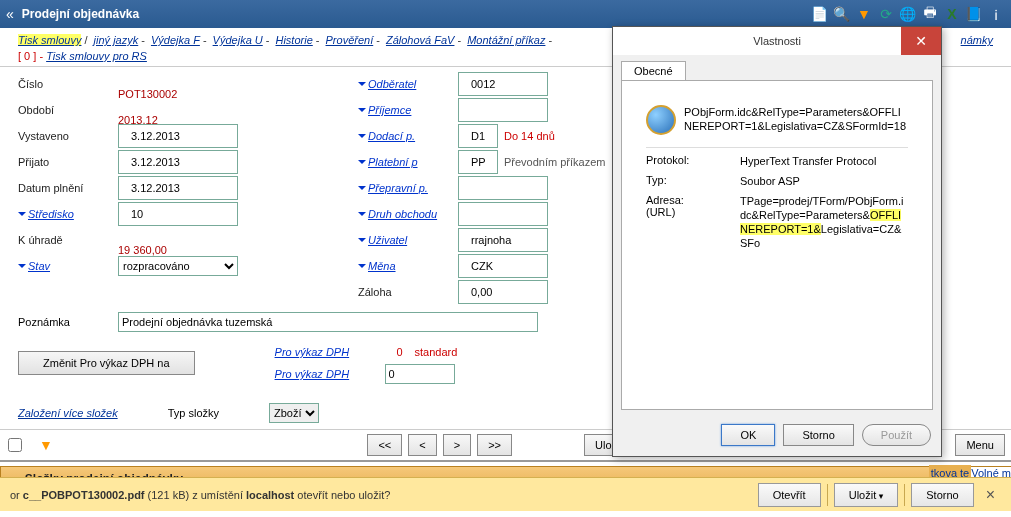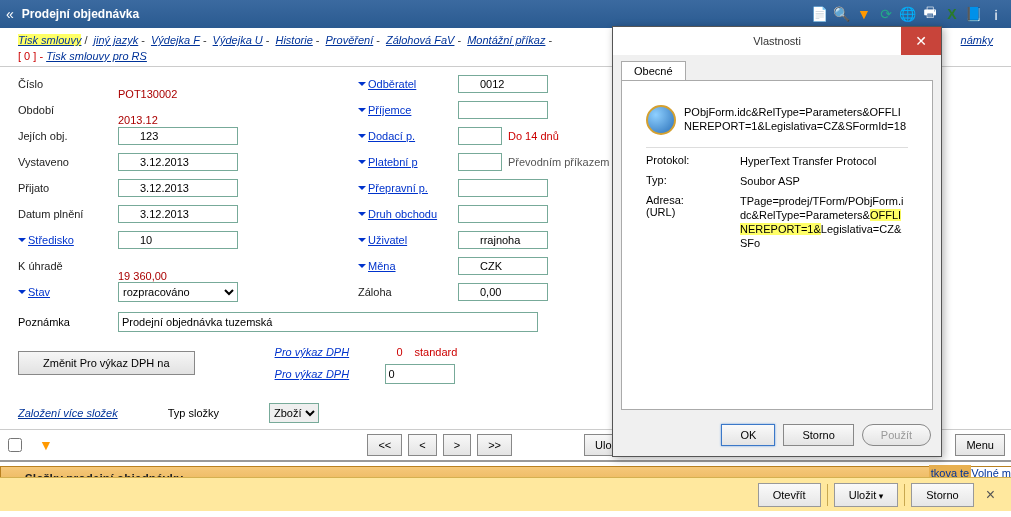--- a/index.html
+++ b/index.html
@@ -17,24 +17,24 @@
   .linkbar .sep { color: #333; margin: 0 3px; }
   .linkbar .line2 { text-align: left; }
   .linkbar .line2 .red { color: #c00; }
   
   .form-area { padding: 4px 18px; display: flex; }
   .col { display: flex; flex-direction: column; }
   .col1 { flex: 0 0 340px; }
   .col2 { flex: 1; }
   .row { display: flex; align-items: center; height: 26px; }
   .row label { width: 100px; color: #222; }
-  .row label.link { color: #0033cc; text-decoration: underline; }
+  .row label.link { color: #0033cc; text-decoration: underline; font-style: italic; }
   .row label.link::before { content: ""; display: inline-block; width: 0; height: 0; border-top: 4px solid #0033cc; border-left: 4px solid transparent; border-right: 4px solid transparent; margin-right: 2px; vertical-align: 2px;}
   .row .val { color: #a00; margin-top: 20px; }
-  .row input[type=text] { border: 1px solid #7a9; height: 18px; padding: 1px 21px; background: #fff; }
+  .row input[type=text] { border: 1px solid #7a9; height: 24px; padding: 1px 12px; background: #fff; }
   .row select { border: 1px solid #7a9; height: 20px; background: #fff; }
   .row .aux { color: #c00; margin-left: 6px; }
   .row .aux2 { color: #555; margin-left: 6px; text-align: center; }.w90{width:90px}.w120{width:120px}.w40{width:40px}
   
   .fullrow { padding: 2px 18px; display: flex; align-items: center; height: 26px; }
   .fullrow label { width: 100px; }
   .fullrow input { flex:0 0 420px; border: 1px solid #7a9; height: 20px; padding: 1px 3px; }
   
   .btnrow { padding: 6px 18px; display:flex; align-items:center; }
   .bigbtn { background: linear-gradient(#f6f6f6,#e2e2e2); border:1px solid #888; height:24px; padding:0 24px; }
@@ -124,24 +124,20 @@
   <div class="col col1">
     <div class="row">
         <label>Číslo</label>
         <span class="val">POT130002</span>
       </div>
     <div class="row">
         <label>Období</label>
         <span class="val">2013.12</span>
       </div>
     <div class="row">
-        <label>Jejích obj.</label>
-        <input class="w120" type="text" value="123" style="">
-      </div>
-    <div class="row">
         <label>Vystaveno</label>
         <input class="w120" type="text" value="3.12.2013" style="">
       </div>
     <div class="row">
         <label>Přijato</label>
         <input class="w120" type="text" value="3.12.2013" style="">
       </div>
     <div class="row">
         <label>Datum plnění</label>
         <input class="w120" type="text" value="3.12.2013" style="">
@@ -246,20 +242,23 @@
 <div class="subheader">
   <span class="chev">«</span>
   <span class="t">Složky prodejní objednávky</span>
 </div>
 
 <div class="rightcut">
   <span style="background:#e8b050;padding:2px 2px">tkova te</span><span style="color:#003399;text-decoration:underline">Volné m</span>
 </div>
 
 <div class="dlbar">
+  <span class="txt">
+    <span>or </span><b>c__POBPOT130002.pdf</b><span> (121 kB) z umístění </span><b>localhost</b><span> otevřít nebo uložit?</span>
+  </span>
   <div class="btns">
     <button>Otevřít</button>
     <div class="sep2"></div>
     <button class="dd">Uložit</button>
     <div class="sep2"></div>
     <button>Storno</button>
     <span class="close">×</span>
   </div>
 </div>
 

